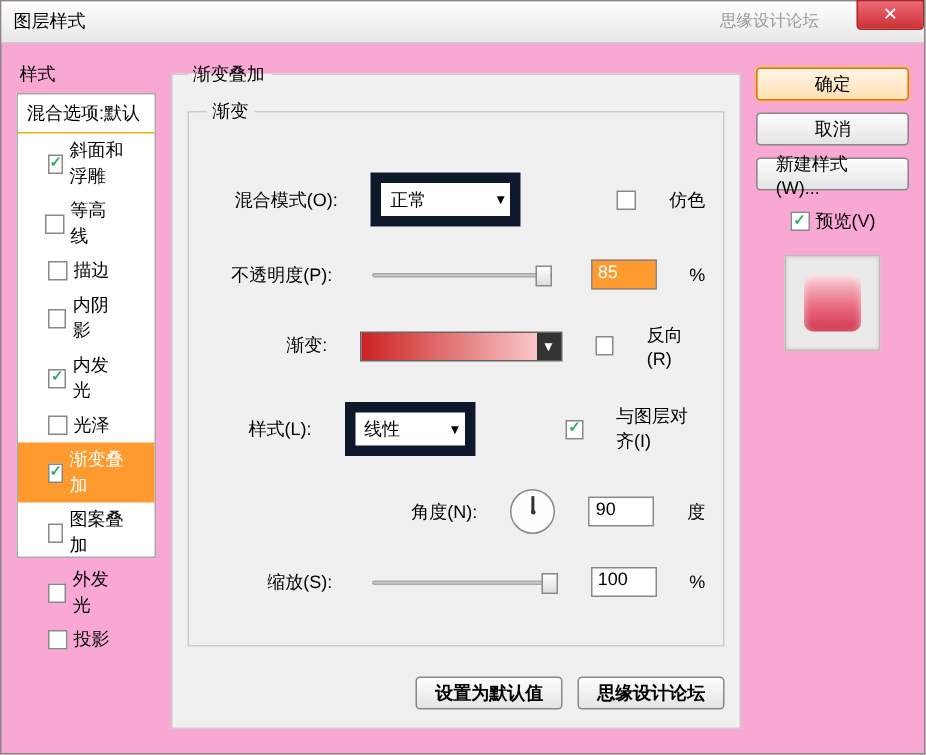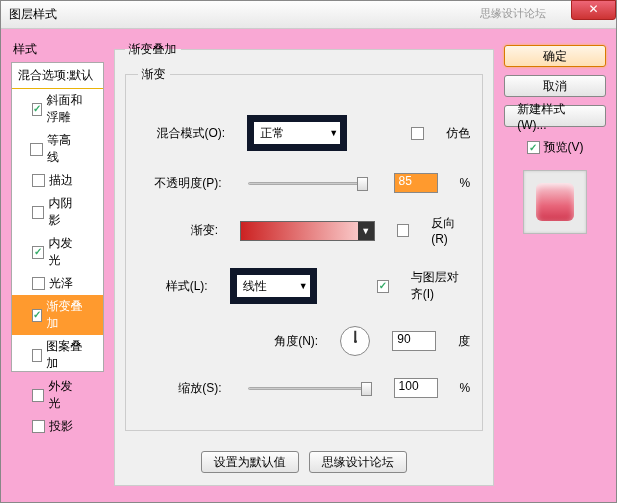--- a/index.html
+++ b/index.html
@@ -29,21 +29,21 @@
 .slider-track { width: 120px; height: 3px; background: #ccc; border: 1px solid #aaa; border-radius: 2px; position: relative; margin: 0 4px; }
 .slider-thumb { width: 11px; height: 14px; background: linear-gradient(to bottom, #fff, #ddd); border: 1px solid #888; position: absolute; top: -6px; }
 .num-input { width: 44px; height: 20px; border: 1px solid #888; background: #fff; padding: 0 4px; text-align: left; }
 .num-input.highlight { background: #ff9a2e; color: #fff; }
 .gradient-swatch { width: 140px; height: 20px; border: 1px solid #666; background: linear-gradient(to right, #c22 0%, #fdd 100%); display: flex; justify-content: flex-end; }
 .gradient-swatch .arrow-box { width: 16px; background: #333; color: #fff; display: flex; align-items: center; justify-content: center; font-size: 9px; }
 .angle-dial { width: 30px; height: 30px; border: 1px solid #888; border-radius: 50%; background: #fefefe; position: relative; }
 .angle-hand { position: absolute; width: 11px; height: 1.5px; background: #333; top: 14px; left: 14px; transform-origin: left center; transform: rotate(-90deg); }
 .angle-dot { position: absolute; width: 3px; height: 3px; background: #333; border-radius: 50%; top: 13px; left: 13px; }
 .btn { height: 22px; padding: 0 12px; border: 1px solid #888; background: linear-gradient(to bottom, #fdfdfd, #e4e4e4); border-radius: 3px; display: inline-flex; align-items: center; justify-content: center; cursor: default; }
-.btn-row { display: flex; gap: 10px; justify-content: center; margin-top: 20px; }
+.btn-row { display: flex; gap: 10px; justify-content: flex-end; margin-top: 20px; font-weight: bold; }
 .right-panel { width: 110px; display: flex; flex-direction: column; gap: 8px; padding-top: 8px; }
 .btn-primary { border: 1px solid #d87a00; background: linear-gradient(to bottom, #fff5e6, #ffe0b3); box-shadow: 0 0 3px #ffb84d; }
 .preview-chk { display: flex; align-items: center; gap: 4px; justify-content: center; margin-top: 4px; }
 .preview-box { width: 64px; height: 64px; border: 1px solid #bbb; background: #eaeaea; margin: 6px auto; position: relative; display: flex; align-items: center; justify-content: center; box-shadow: inset 0 0 3px rgba(0,0,0,0.15); }
 .preview-sample { width: 38px; height: 38px; background: linear-gradient(to bottom, #f8d0d8 0%, #e8657a 60%, #d13850 100%); border-radius: 6px; box-shadow: inset 0 2px 6px rgba(255,255,255,0.6); }
 fieldset { border: 1px solid #ccc; margin: 0; }
 legend { padding: 0 4px; }
 </style>
 </head>
 <body>

